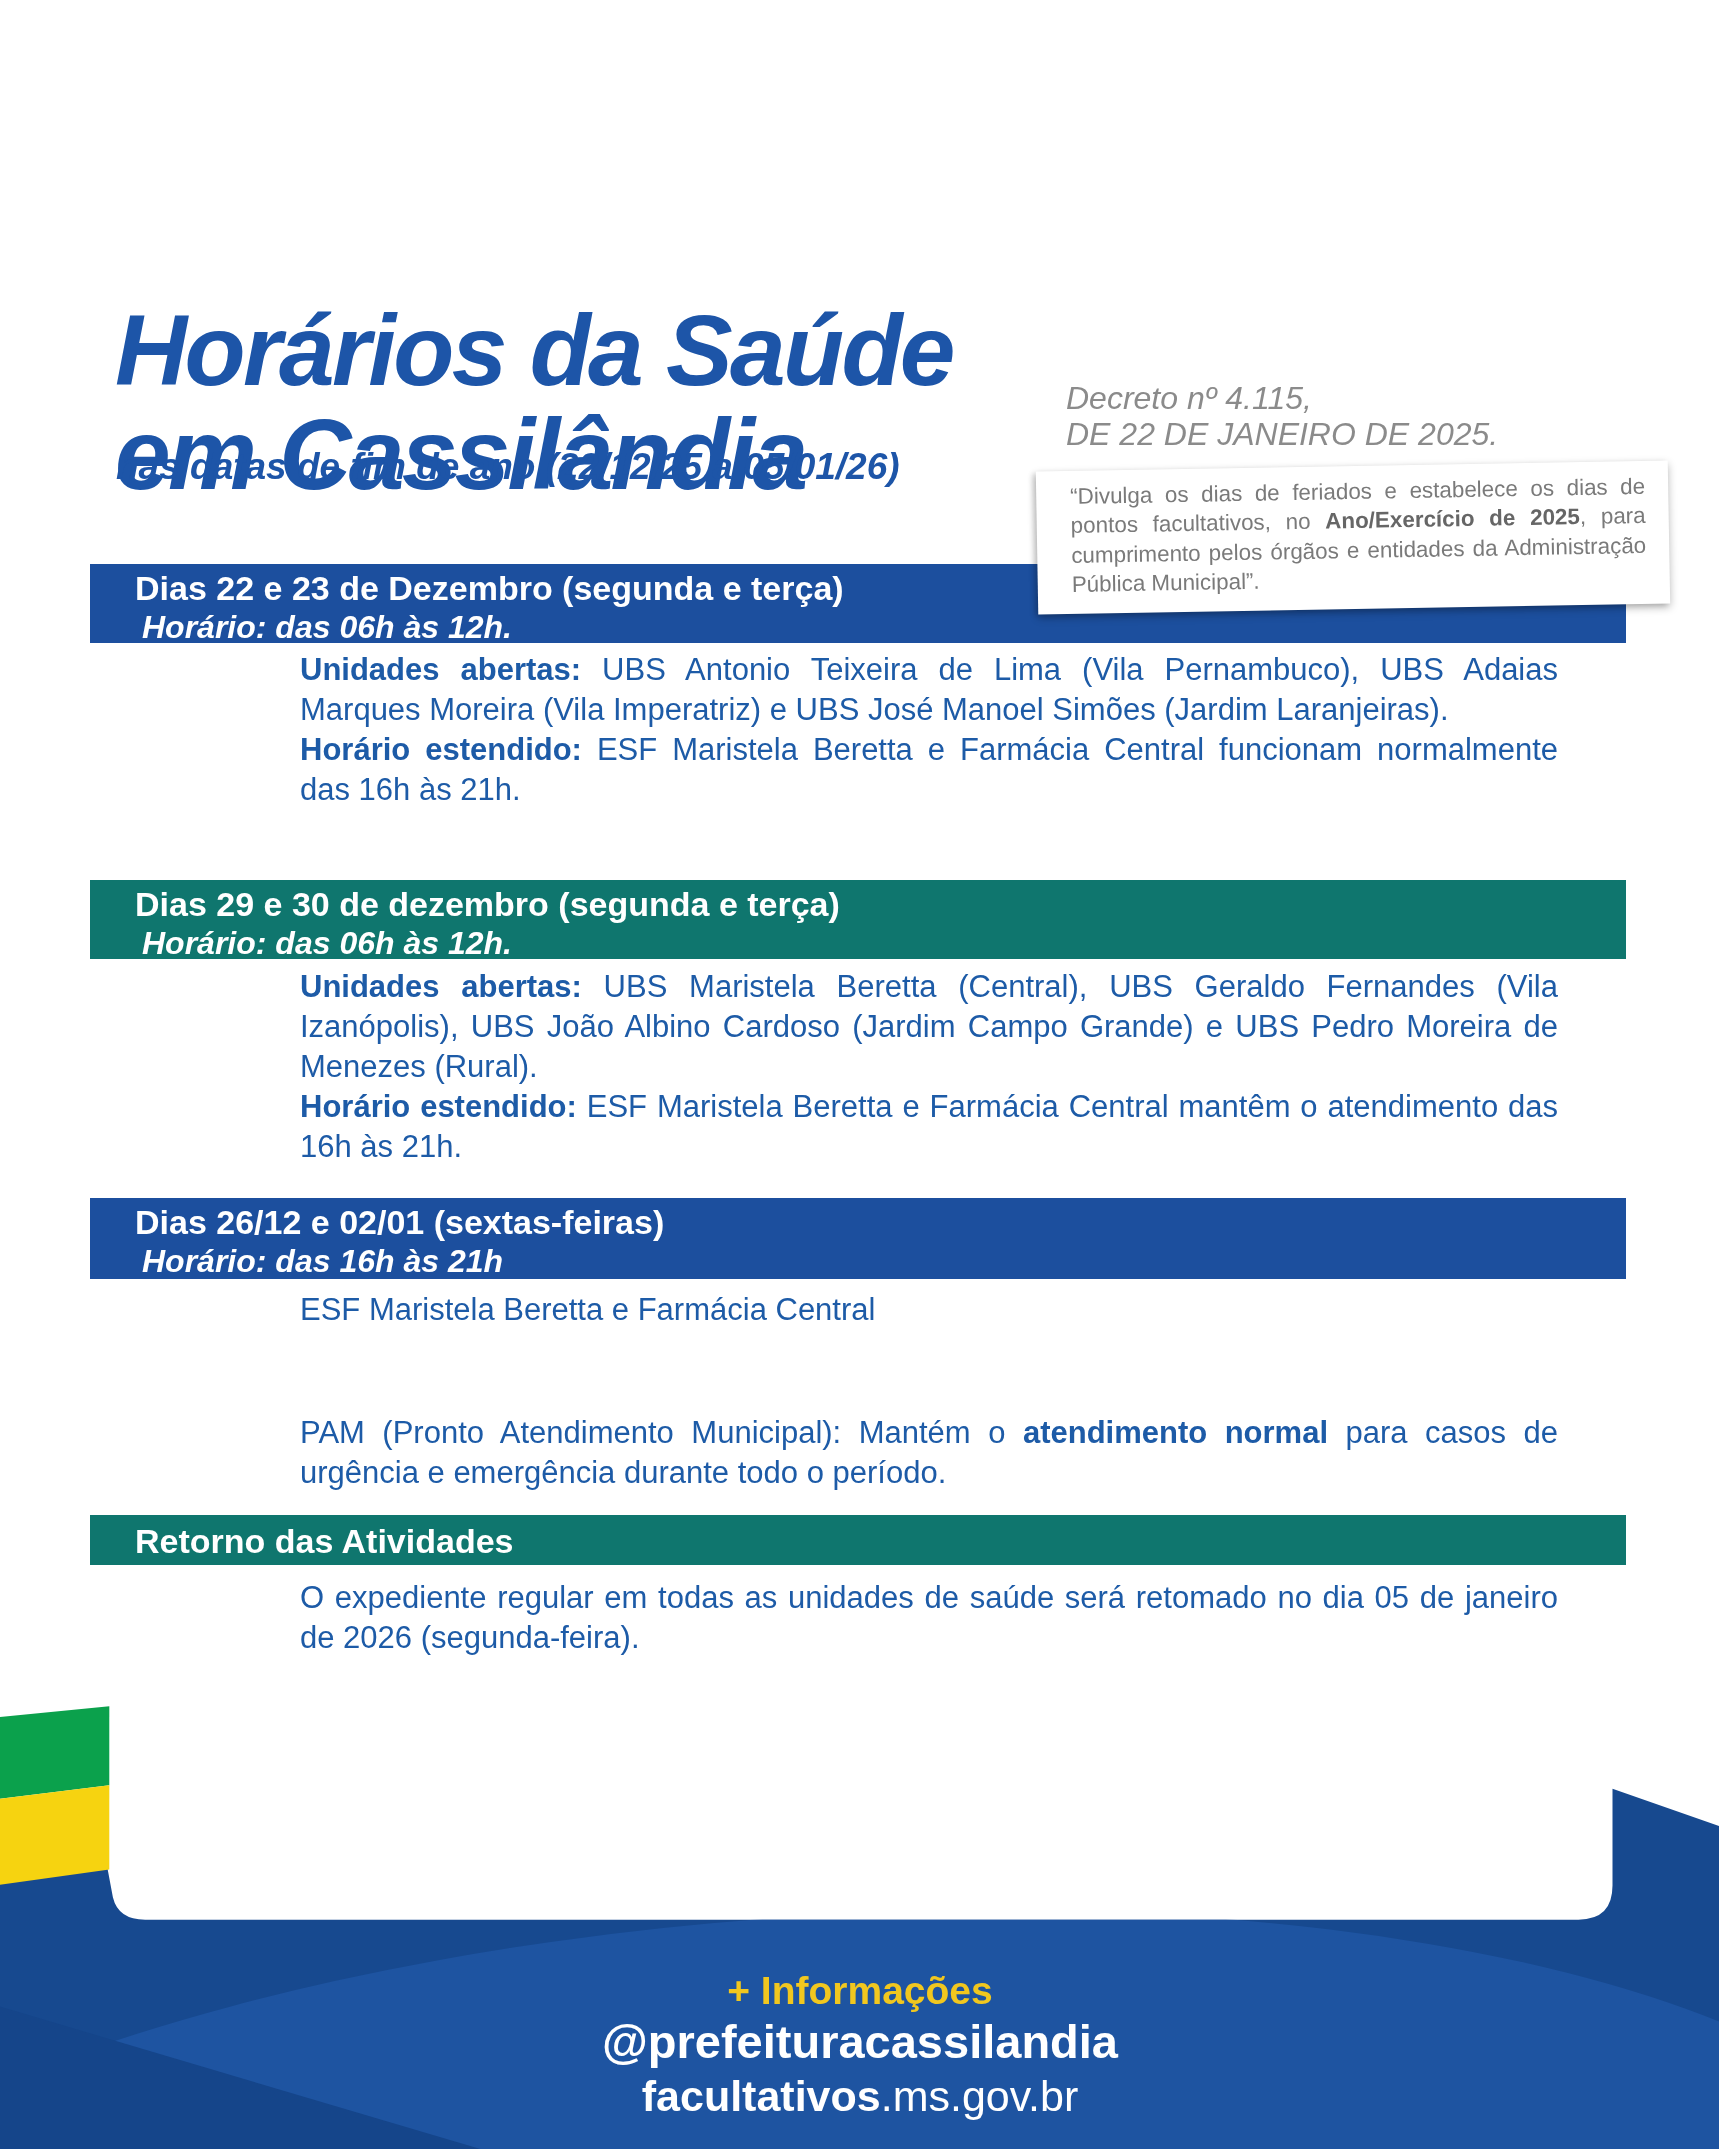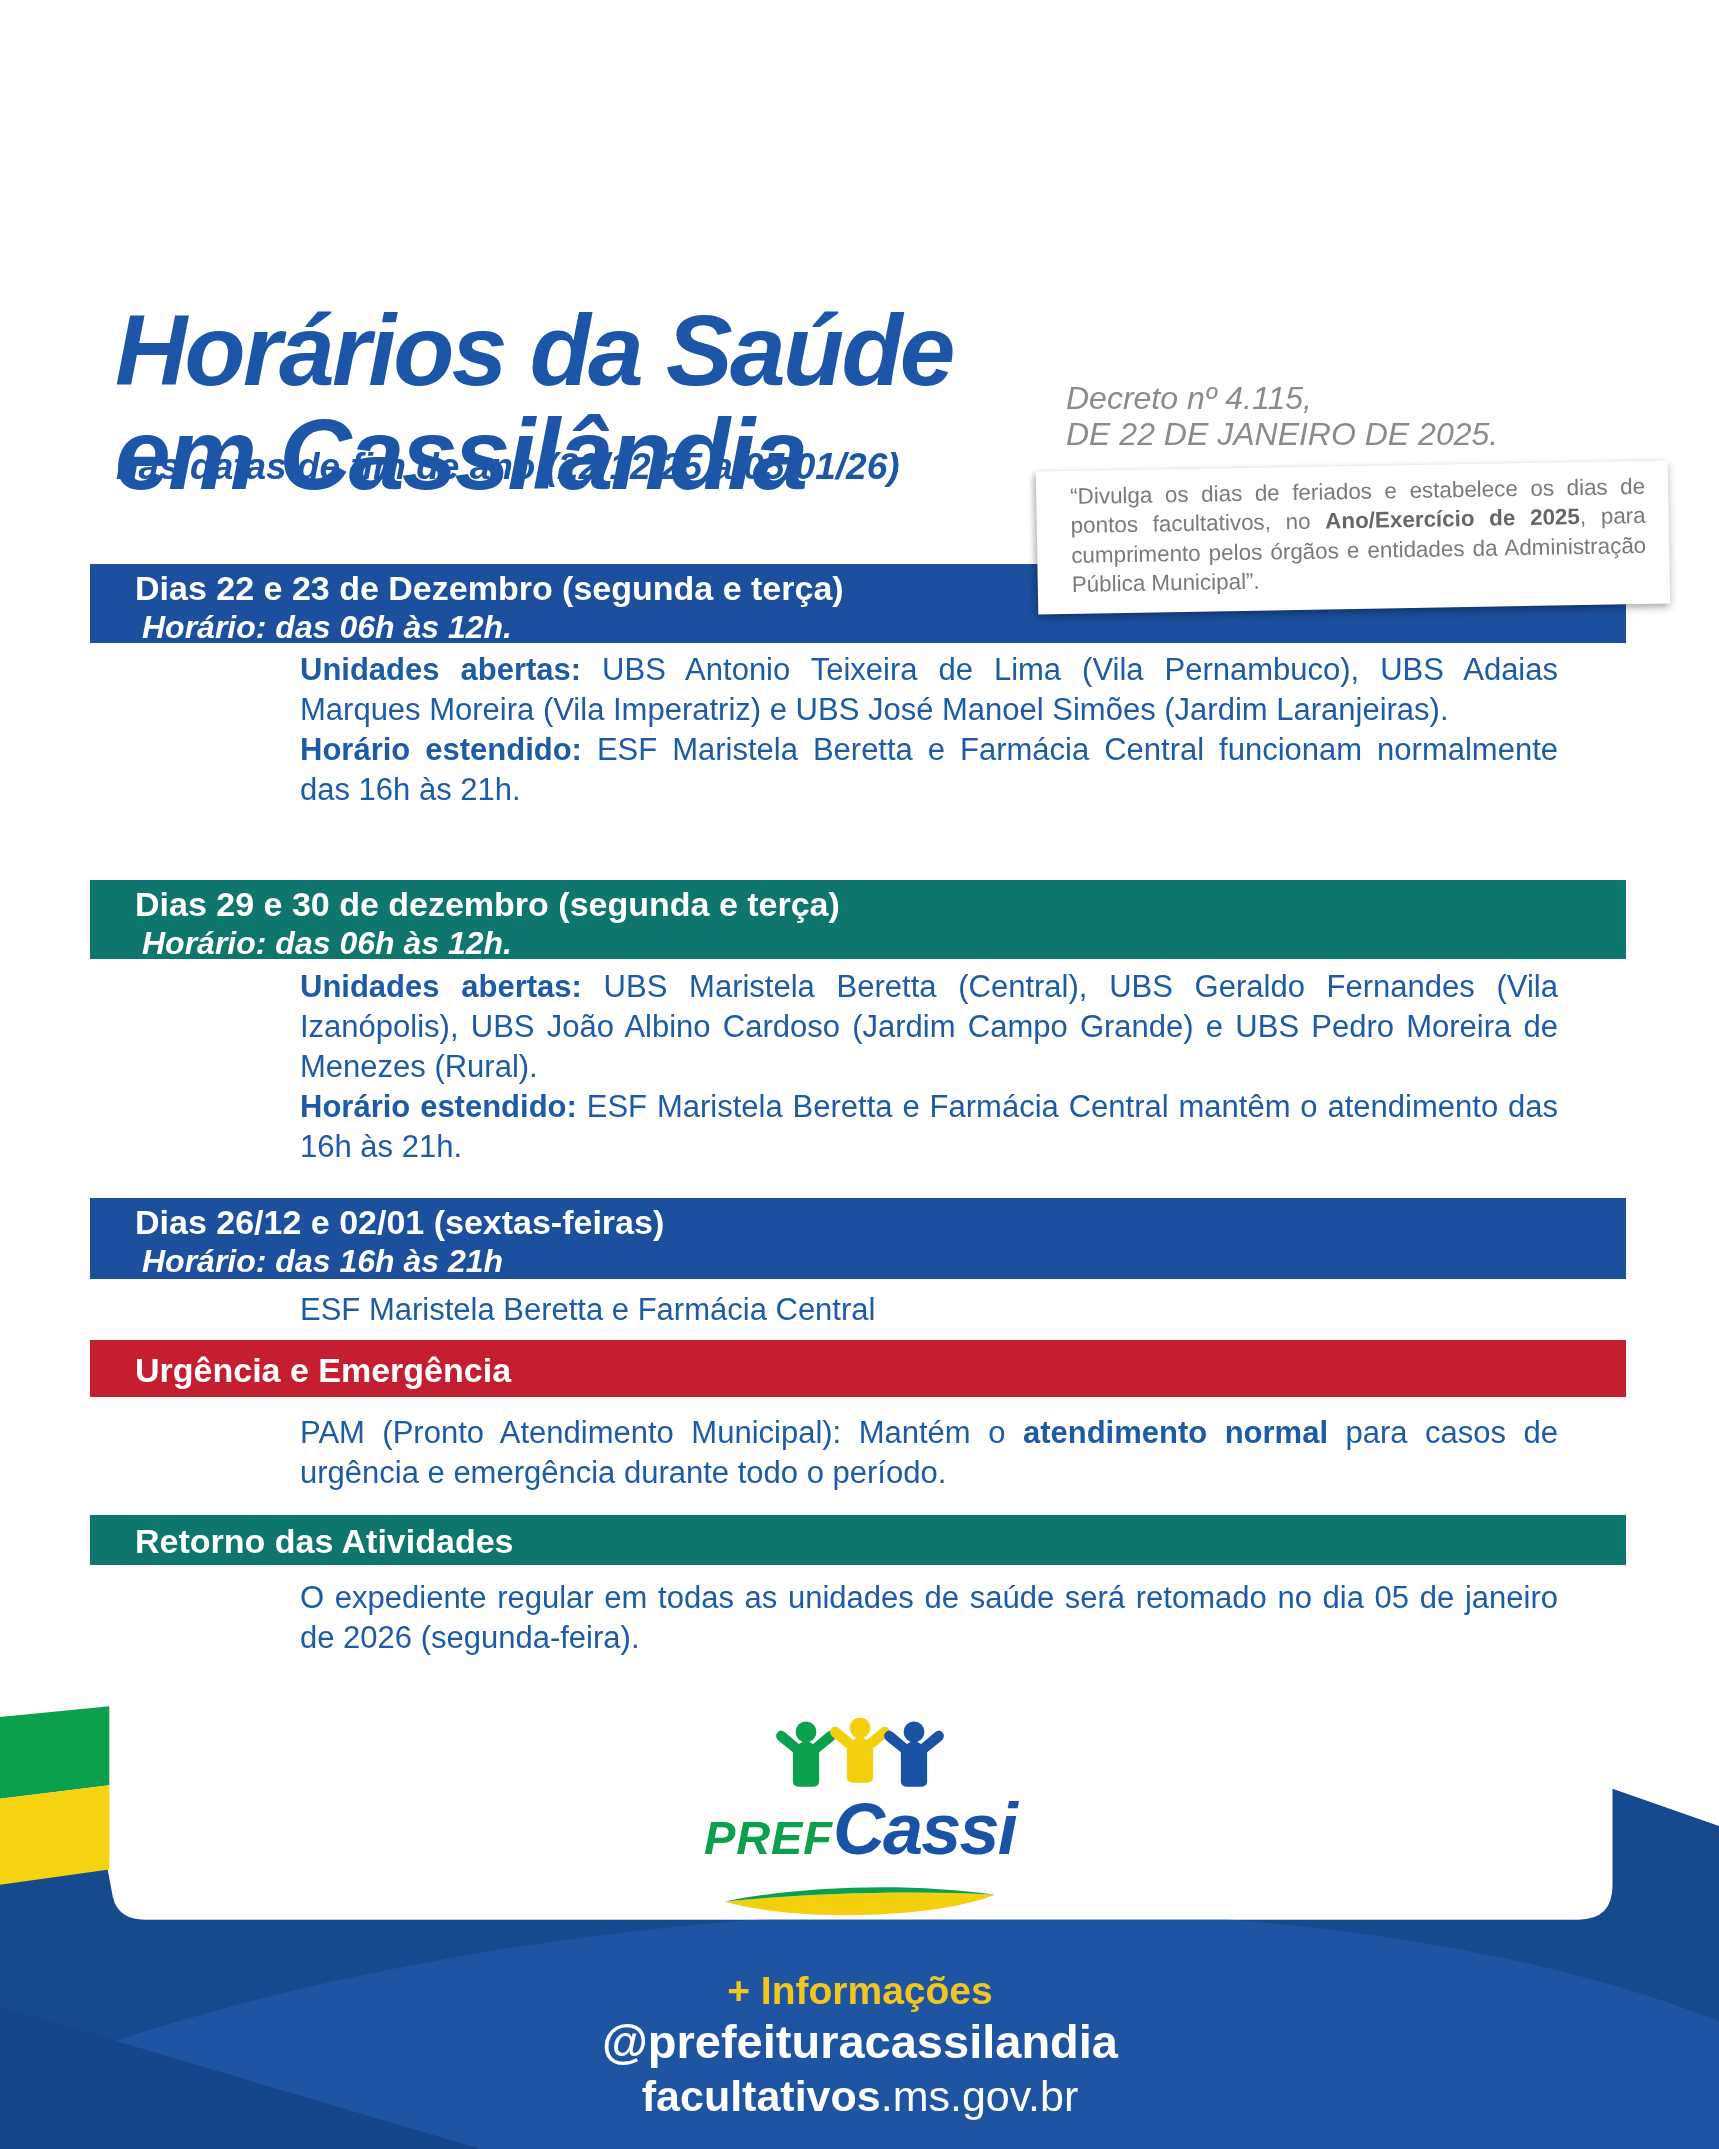--- a/index.html
+++ b/index.html
@@ -85,60 +85,31 @@
   </div>
 
   <div class="bar bar-blue" style="top:1198px;height:81px;">
     <div class="t">Dias 26/12 e 02/01 (sextas-feiras)</div>
     <div class="s">Horário: das 16h às 21h</div>
   </div>
   <div class="body" style="top:1290px;">
     <p class="nojust"><span>ESF Maristela Beretta e Farmácia Central</span></p>
   </div>
 
-  <div class="bar bar-red" style="top:1340px;height:57px;padding-top:10.7px;">
-    <div class="t">Urgência e Emergência</div>
-  </div>
   <div class="body" style="top:1413px;">
     <p><span>PAM (Pronto Atendimento Municipal): Mantém o </span><b>atendimento normal</b><span> para casos de urgência e emergência durante todo o período.</span></p>
   </div>
 
   <div class="bar bar-green" style="top:1515px;height:50px;padding-top:7.2px;">
     <div class="t">Retorno das Atividades</div>
   </div>
   <div class="body" style="top:1578px;">
     <p><span>O expediente regular em todas as unidades de saúde será retomado no dia 05 de janeiro de 2026 (segunda-feira).</span></p>
   </div>
 
-  <div class="logo">
-    <svg width="0" height="0" style="position:absolute">
-      <symbol id="person" viewBox="0 0 64 64">
-        <circle cx="32" cy="10" r="9.5"></circle>
-        <path d="M25.5 21 L13 10.5 Q8.5 6.5 5.5 11 Q3 15 7.5 18.5 L20 28.5 L20 55 Q20 60 26 60 L38 60 Q44 60 44 55 L44 28.5 L56.5 18.5 Q61 15 58.5 11 Q55.5 6.5 51 10.5 L38.5 21 Q32 16.5 25.5 21 Z"></path>
-      </symbol>
-    </svg>
-    <div class="persons">
-      <svg fill="#0ba04d" viewBox="0 0 78 78" width="70" height="70">
-          <use href="#person"></use>
-        </svg>
-      <svg class="mid" fill="#f4cf0e" viewBox="0 0 78 78" width="70" height="70">
-          <use href="#person"></use>
-        </svg>
-      <svg fill="#1a53a5" viewBox="0 0 78 78" width="70" height="70">
-          <use href="#person"></use>
-        </svg>
-    </div>
-    <div class="wordmark">
-      <span class="pref">PREF</span><span class="cassi">Cassi</span>
-    </div>
-    <svg class="swoosh" width="296" height="50" viewBox="0 0 340 60">
-      <path d="M8,27 C110,17 235,13 332,19 C260,48 90,52 8,27 Z" fill="#f4cf0e"></path>
-      <path d="M8,27 C100,8 230,4 332,19 C235,13 110,17 8,27 Z" fill="#0ba04d"></path>
-    </svg>
-  </div>
 
   <svg id="footer-art" viewBox="0 0 1920 550" preserveAspectRatio="none">
     <defs>
       <clipPath id="footclip">
         <path d="M0,246 L120,236 L126,268 Q132,293 162,293 L1762,293 Q1800,293 1800,255 L1800,147 L1920,189 L1920,550 L0,550 Z"></path>
       </clipPath>
     </defs>
     <path d="M0,246 L120,236 L126,268 Q132,293 162,293 L1762,293 Q1800,293 1800,255 L1800,147 L1920,189 L1920,550 L0,550 Z" fill="#17498f"></path>
     <g clip-path="url(#footclip)">
       <ellipse cx="900" cy="760" rx="1300" ry="470" fill="#1e54a1" transform="rotate(-4 900 760)"></ellipse>

